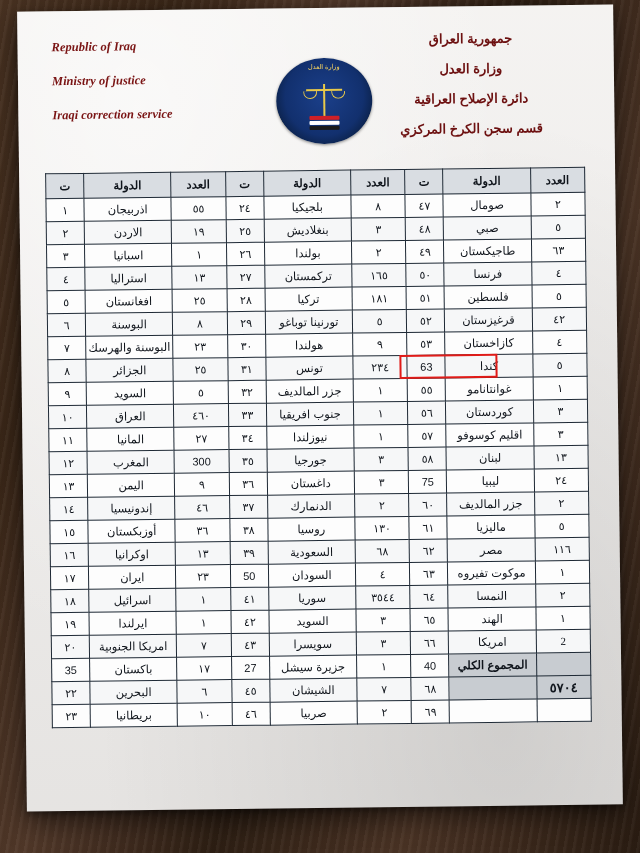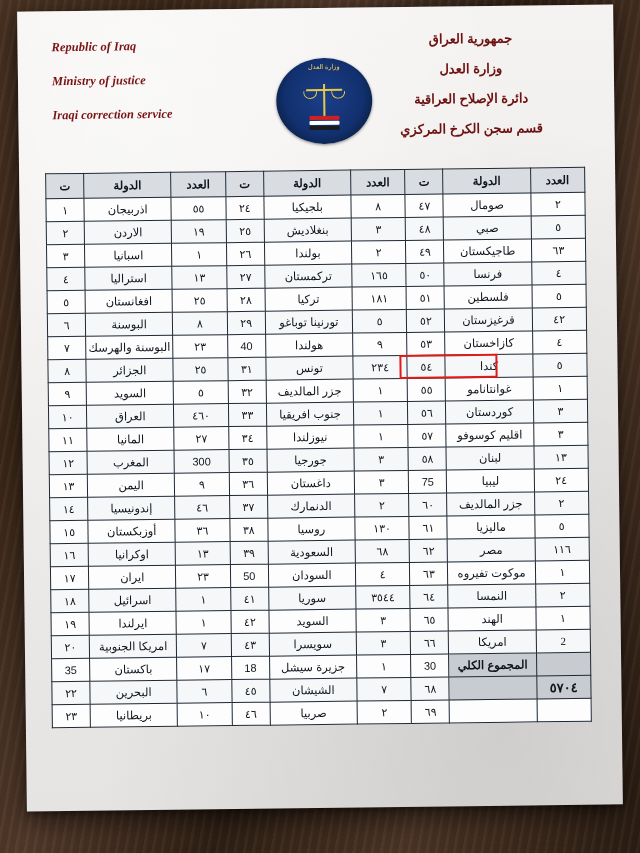--- a/index.html
+++ b/index.html
@@ -266,29 +266,29 @@
               <td class="cell-cnt">٨</td>
               <td class="cell-country">البوسنة</td>
               <td class="cell-idx">٦</td>
             </tr>
             <tr>
               <td class="cell-cnt">٤</td>
               <td class="cell-country">كازاخستان</td>
               <td class="cell-idx">٥٣</td>
               <td class="cell-cnt">٩</td>
               <td class="cell-country">هولندا</td>
-              <td class="cell-idx">40</td>
+              <td class="cell-idx">٣٠</td>
               <td class="cell-cnt">٢٣</td>
               <td class="cell-country">البوسنة والهرسك</td>
               <td class="cell-idx">٧</td>
             </tr>
             <tr>
               <td class="cell-cnt">٥</td>
               <td class="cell-country">كندا</td>
-              <td class="cell-idx">٥٤</td>
+              <td class="cell-idx">63</td>
               <td class="cell-cnt">٢٣٤</td>
               <td class="cell-country">تونس</td>
               <td class="cell-idx">٣١</td>
               <td class="cell-cnt">٢٥</td>
               <td class="cell-country">الجزائر</td>
               <td class="cell-idx">٨</td>
             </tr>
             <tr>
               <td class="cell-cnt">١</td>
               <td class="cell-country">غوانتانامو</td>
@@ -417,24 +417,24 @@
               <td class="cell-cnt">٣</td>
               <td class="cell-country">سويسرا</td>
               <td class="cell-idx">٤٣</td>
               <td class="cell-cnt">٧</td>
               <td class="cell-country">امريكا الجنوبية</td>
               <td class="cell-idx">٢٠</td>
             </tr>
             <tr>
               <td class="cell-cnt total-label"></td>
               <td class="cell-country total-label">المجموع الكلي</td>
-              <td class="cell-idx">30</td>
+              <td class="cell-idx">40</td>
               <td class="cell-cnt">١</td>
               <td class="cell-country">جزيرة سيشل</td>
-              <td class="cell-idx">18</td>
+              <td class="cell-idx">27</td>
               <td class="cell-cnt">١٧</td>
               <td class="cell-country">باكستان</td>
               <td class="cell-idx">35</td>
             </tr>
             <tr>
               <td class="cell-cnt total-val">٥٧٠٤</td>
               <td class="cell-country total-val"></td>
               <td class="cell-idx">٦٨</td>
               <td class="cell-cnt">٧</td>
               <td class="cell-country">الشيشان</td>

